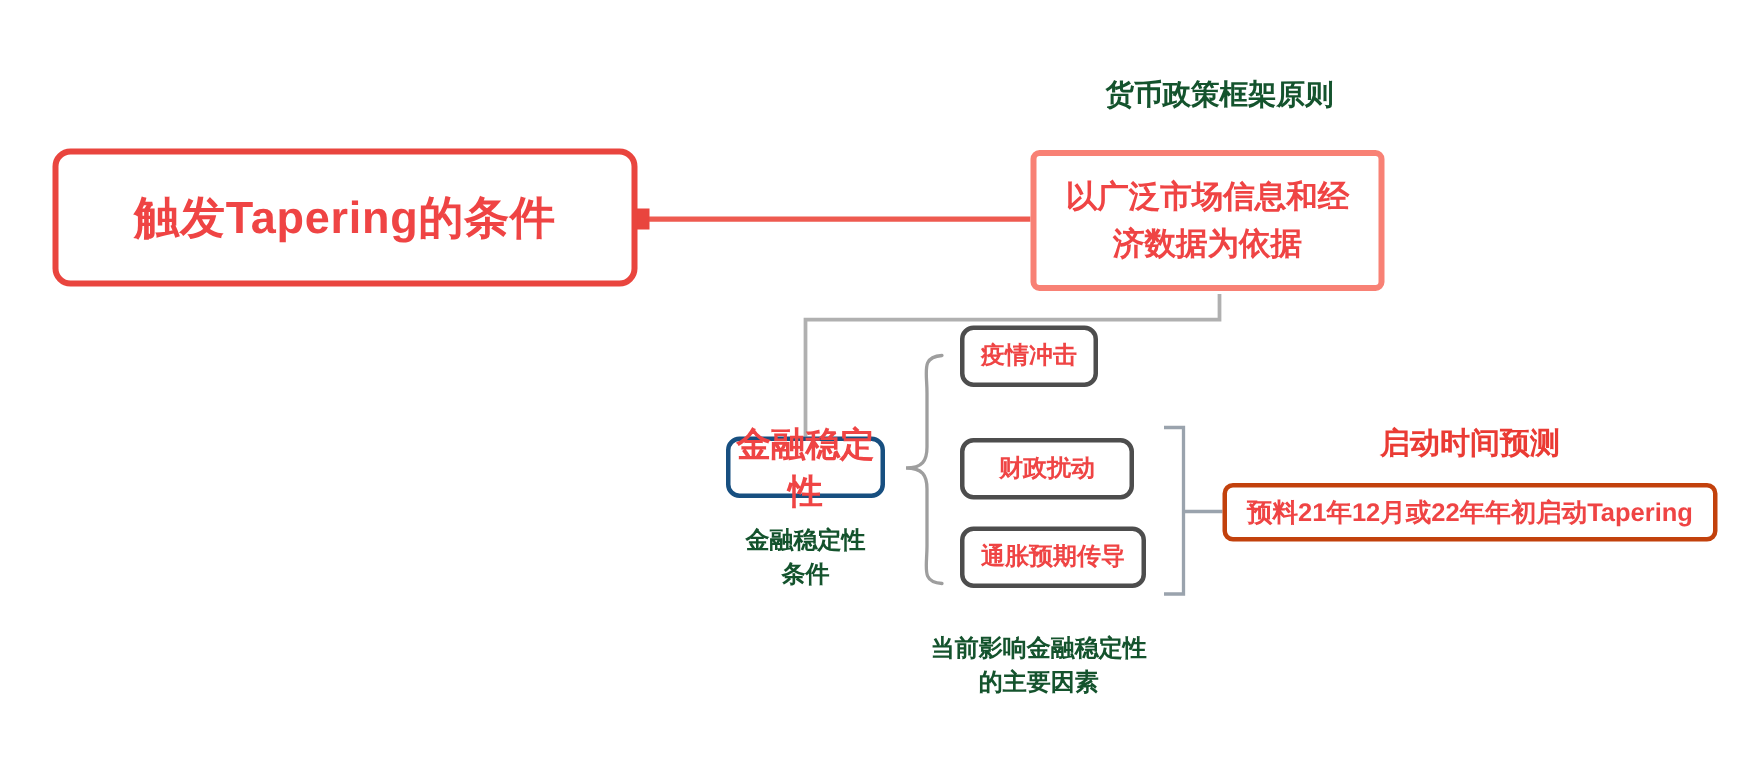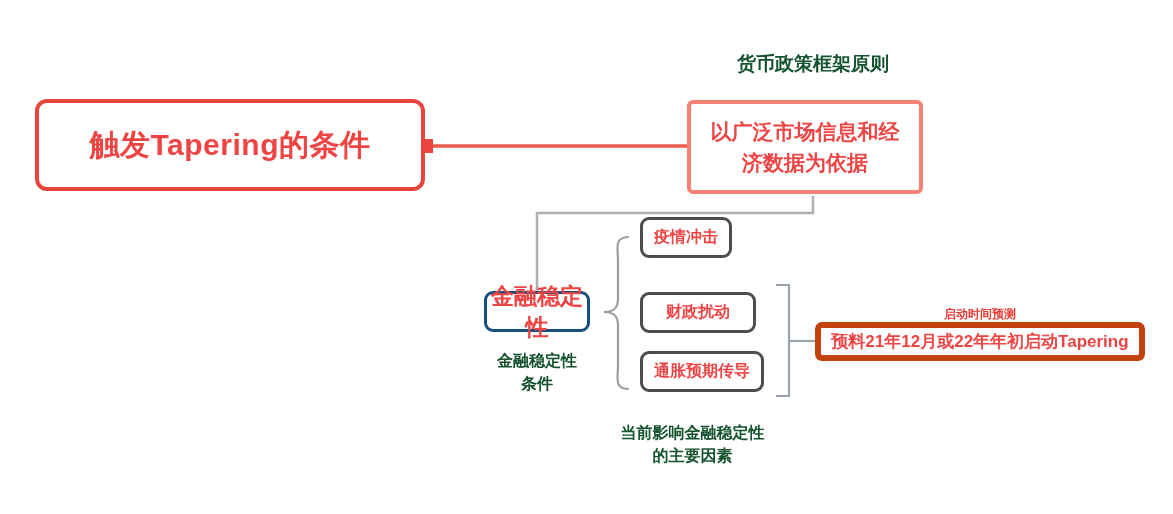--- a/index.html
+++ b/index.html
@@ -62,21 +62,21 @@
     border: 3px solid #4d4d4d;
     border-radius: 9px;
     font-size: 16px;
   }
   .node-factor-1 { left: 640px; top: 217px; width: 92px;  height: 41px; }
   .node-factor-2 { left: 640px; top: 292px; width: 116px;  height: 41px; }
   .node-factor-3 { left: 640px; top: 351px; width: 124px; height: 41px; }
   .node-prediction {
     left: 815px; top: 322px;
     width: 330px; height: 39px;
-    border: 6px solid #c2410c;
+    border: 3px solid #c2410c;
     border-radius: 7px;
     font-size: 17px;
     font-weight: 600;
   }
   .floating-label {
     position: absolute;
     text-align: center;
     color: #14532d;
     font-weight: bold;
     white-space: pre-line;
@@ -93,23 +93,22 @@
     font-size: 16px;
   }
   .label-factors {
     left: 590px; top: 421px;
     width: 205px;
     font-size: 16px;
   }
   .label-prediction {
     left: 815px; top: 282px;
     width: 330px;
-    font-size: 12px;
+    font-size: 20px;
     color: #ea3b34;
-    margin-top: 24px;
   }
 </style>
 </head>
 <body>
 
 <div class="canvas">
 
   <svg class="connectors" viewBox="0 0 1173 514" xmlns="http://www.w3.org/2000/svg" aria-hidden="true">
 
     <path d="M430 146 L687 146" stroke="#ee5a50" stroke-width="3.5" fill="none"></path>

